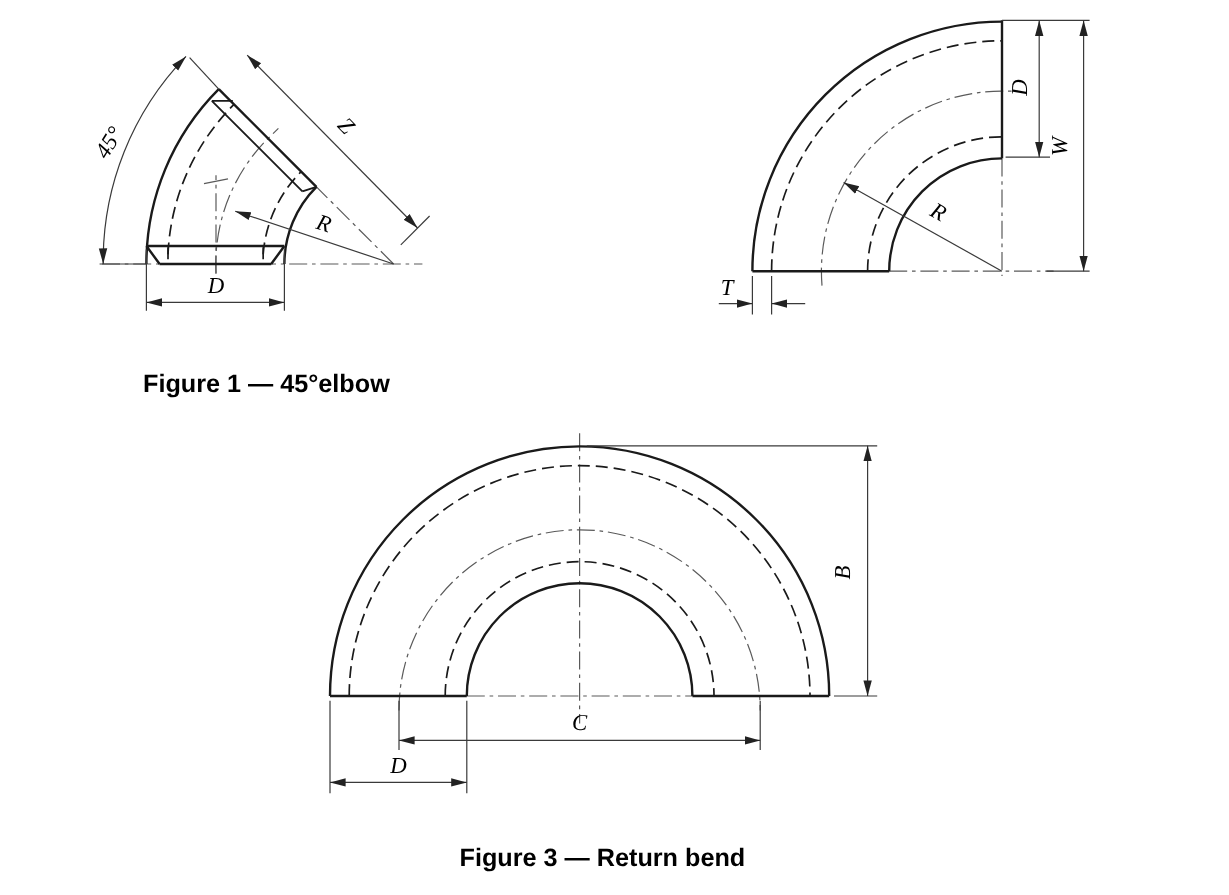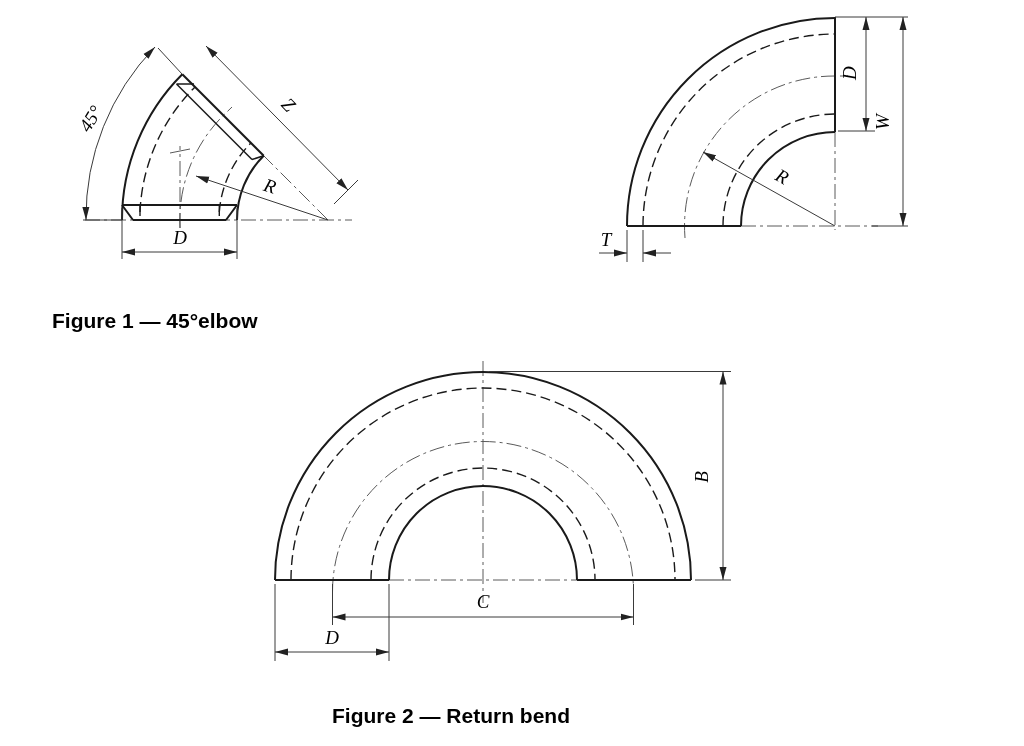--- a/index.html
+++ b/index.html
@@ -1,19 +1,19 @@
 <!DOCTYPE html>
 <html><head>
 <meta charset="utf-8">
 <style>
   html,body{margin:0;padding:0;background:#ffffff;}
   .canvas{position:relative;width:1024px;height:746px;background:#ffffff;overflow:hidden;
           font-family:"Liberation Sans",sans-serif;}
   .fig{position:absolute;}
-  .caption{position:absolute;width:340px;text-align:left;font-weight:bold;
+  .caption{position:absolute;width:340px;text-align:center;font-weight:bold;
            font-size:21px;color:#000;letter-spacing:0px;white-space:nowrap;}
   
   .ol{stroke:#1a1a1a;stroke-width:2;fill:none;stroke-linecap:butt;}
   .dash{stroke:#1a1a1a;stroke-width:1.4;fill:none;stroke-dasharray:10 5;}
   .cl{stroke:#5a5a5a;stroke-width:1;fill:none;stroke-dasharray:15 4 3 4;}
   .cls{stroke:#5a5a5a;stroke-width:1;fill:none;}
   .dim{stroke:#3a3a3a;stroke-width:1;fill:none;}
   .lbl{font-family:"Liberation Serif",serif;font-style:italic;font-size:19px;fill:#000;text-anchor:middle;}
   .arr{fill:#222;}
 </style>
@@ -152,15 +152,15 @@
     </g>
 
     <g>
       <text class="lbl" x="708" y="477" transform="rotate(-90 708 477)">B</text>
       <text class="lbl" x="483" y="608">C</text>
       <text class="lbl" x="332" y="644">D</text>
     </g>
   </svg>
 
   <div class="caption" style="left:52px;top:309px;">Figure 1 — 45°elbow</div>
-  <div class="caption" style="left:332px;top:704px;">Figure 2 — Return bend</div>
+  <div class="caption" style="left:332px;top:704px;">Figure 3 — Return bend</div>
 
 </div>
 
 </body></html>

